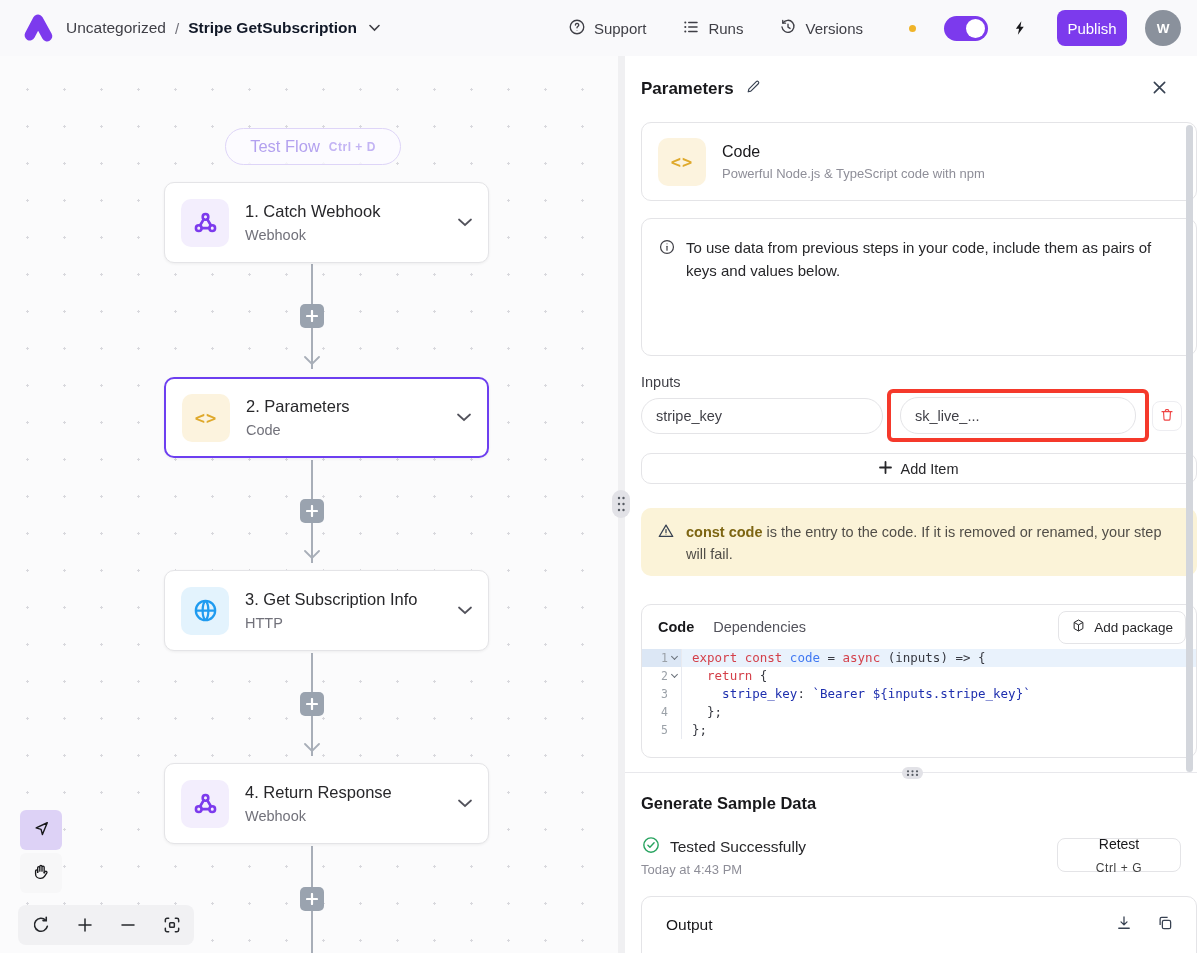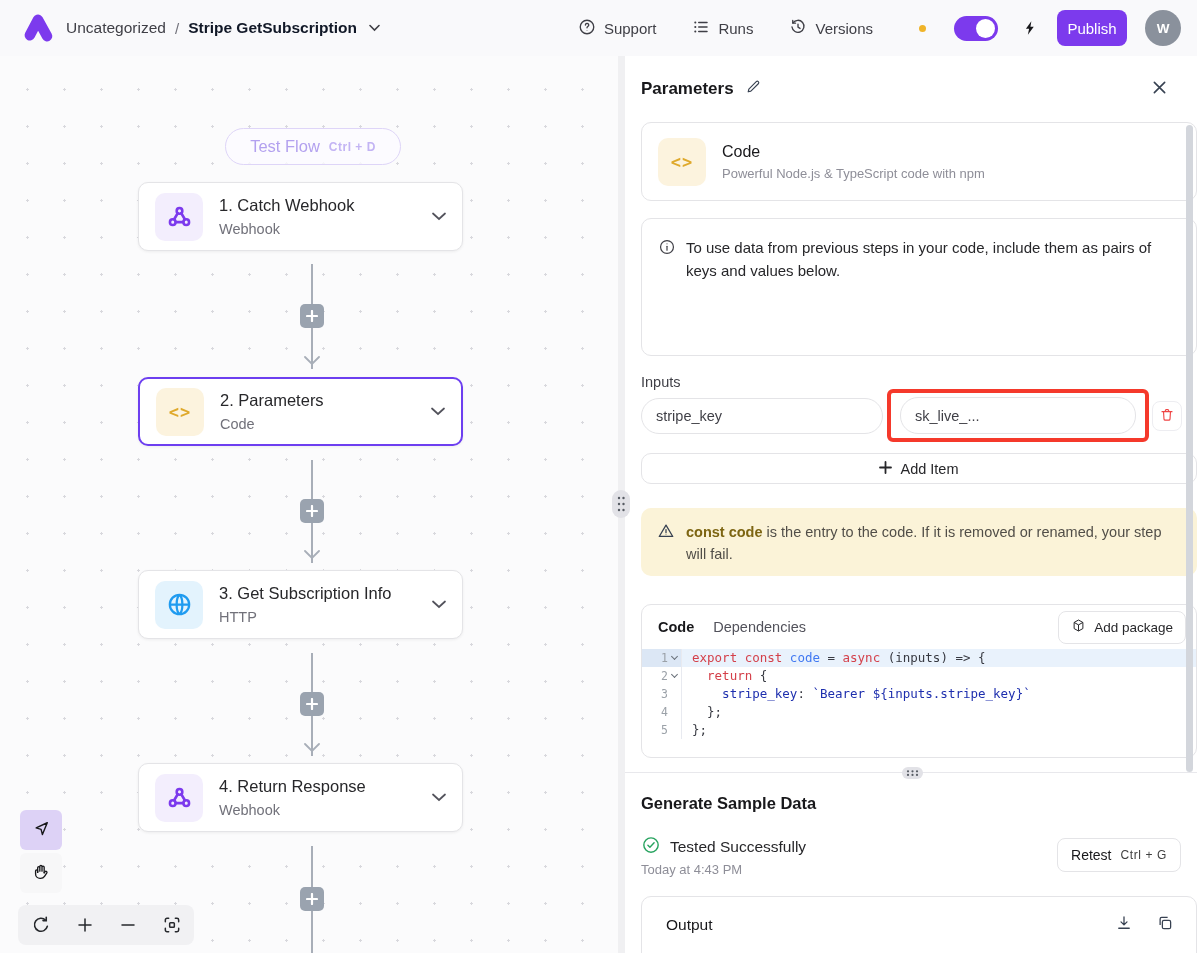--- a/index.html
+++ b/index.html
@@ -14,35 +14,35 @@
   .crumb-folder { font-size:15.5px; color:#3f3f46; }
   .crumb-sep { margin:0 9px; color:#71717a; font-size:15px; }
   .crumb-title { font-size:15.5px; font-weight:700; color:#111827; }
   .crumb-chev { margin-left:12px; display:flex; }
   .top-right { margin-left:auto; display:flex; align-items:center; }
   .nav-item { display:flex; align-items:center; gap:8px; font-size:15px; color:#3f3f46; margin-left:36px; cursor:pointer; }
   .status-dot { width:7px; height:7px; border-radius:50%; background:#f0b429; margin-left:46px; }
   .toggle { width:44px; height:25px; border-radius:13px; background:#7c3aed; margin-left:28px; position:relative; }
   .toggle .knob { position:absolute; top:3px; left:22px; width:19px; height:19px; border-radius:50%; background:#fff; }
   .bolt { margin-left:24px; display:flex; }
-  .publish { margin-left:18px; width:70px; height:36px; background:#7c3aed; color:#fff; border:none; border-radius:8px; font-size:15px; font-family:inherit; cursor:pointer; }
+  .publish { margin-left:28px; width:70px; height:36px; background:#7c3aed; color:#fff; border:none; border-radius:8px; font-size:15px; font-family:inherit; cursor:pointer; }
   .avatar { margin-left:18px; width:36px; height:36px; border-radius:50%; background:#8a919c; color:#fff; font-size:13.5px; font-weight:700; display:flex; align-items:center; justify-content:center; }
 
   
   .canvas { position:absolute; left:0; top:56px; width:618px; height:897px; background:#fbfbfc;
     background-image:radial-gradient(circle, #d8d8dd 1.2px, transparent 1.2px); background-size:37px 37px; background-position:9px 15px; overflow:hidden; }
   .test-flow { position:absolute; left:225px; top:72px; width:176px; height:37px; border:1.5px solid #ded5f8; border-radius:19px; background:rgba(252,251,255,.8); display:flex; align-items:center; justify-content:center; gap:9px; cursor:pointer; font-family:inherit; }
   .tf-label { font-size:16.5px; font-weight:500; color:#b3a1ef; }
   .tf-short { font-size:12px; font-weight:600; color:#c3b4f4; letter-spacing:.5px; }
 
   .vline { position:absolute; left:311px; width:2px; background:#a8aeb8; }
   .plus-btn { position:absolute; left:300px; width:24px; height:24px; border-radius:5px; background:#9aa3af; display:flex; align-items:center; justify-content:center; cursor:pointer; border:none; }
   .arrowhead { position:absolute; left:304px; display:flex; }
 
-  .step { position:absolute; left:138px; width:325px; height:69px; background:#fff; border:1px solid #e4e4e7; border-radius:10px; box-shadow:0 1px 3px rgba(0,0,0,.06); display:flex; align-items:center; padding:0 16px; cursor:pointer; }
+  .step { position:absolute; left:164px; width:325px; height:81px; background:#fff; border:1px solid #e4e4e7; border-radius:10px; box-shadow:0 1px 3px rgba(0,0,0,.06); display:flex; align-items:center; padding:0 16px; cursor:pointer; }
   .step.selected { border:2px solid #6d3ff0; }
   .step-icon { width:48px; height:48px; border-radius:10px; display:flex; align-items:center; justify-content:center; flex:none; }
   .bg-purple { background:#f3eefd; } .bg-amber { background:#fcf3de; } .bg-blue { background:#e3f3fd; }
   .step-text { margin-left:16px; }
   .step-title { font-size:16.5px; color:#27272a; }
   .step-sub { font-size:14.5px; color:#71717a; margin-top:6px; }
   .step-chev { margin-left:auto; display:flex; }
   .glyph-code { font-family:"DejaVu Sans Mono", monospace; font-weight:700; color:#dfa92c; font-size:17px; letter-spacing:1px; }
 
   .tool-btn { position:absolute; left:20px; width:42px; height:40px; border-radius:6px; border:none; display:flex; align-items:center; justify-content:center; cursor:pointer; }
@@ -99,21 +99,21 @@
   .crow.hl .gut { background:#dce7f5; }
   .tk-k { color:#d4404a; } .tk-f { color:#4078f2; } .tk-p { color:#383a42; } .tk-s { color:#1e2fae; }
 
   .hdivider { position:absolute; left:0; top:716px; width:572px; height:1px; background:#e8e8ec; }
   .hgrip { position:absolute; left:277px; top:711px; width:21px; height:12px; border-radius:6px; background:#e2e2e7; display:flex; align-items:center; justify-content:center; cursor:row-resize; }
 
   .sample-title { position:absolute; left:16px; top:738px; font-size:16.5px; font-weight:700; color:#18181b; }
   .status-row { position:absolute; left:16px; top:779px; display:flex; align-items:center; gap:9px; }
   .status-text { font-size:15.5px; color:#27272a; }
   .timestamp { position:absolute; left:16px; top:806px; font-size:13px; color:#8e8e98; }
-  .retest { position:absolute; left:432px; top:782px; width:124px; height:34px; border:1px solid #e4e4e7; border-radius:8px; background:#fff; display:flex; align-items:center; justify-content:center; gap:9px; font-family:inherit; cursor:pointer; }
+  .retest { position:absolute; left:432px; top:782px; width:124px; height:34px; border:1px solid #e4e4e7; border-radius:8px; background:#fff; display:flex; align-items:center; justify-content:center; gap:9px; font-family:inherit; cursor:pointer;flex-direction:column; }
   .retest-label { font-size:14px; color:#18181b; }
   .retest-short { font-size:12px; color:#404040; letter-spacing:.6px; }
 
   .output-card { position:absolute; left:16px; top:840px; width:556px; height:72px; border:1px solid #e4e4e7; border-radius:10px; background:#fff; }
   .output-head { display:flex; align-items:center; padding:17px 22px 0 24px; }
   .output-title { font-size:15.5px; color:#18181b; }
   .out-icons { margin-left:auto; display:flex; gap:23px; }
   .icon-btn { background:none; border:none; display:flex; cursor:pointer; }
 
   .scrollbar { position:absolute; left:1186px; top:125px; width:7px; height:647px; z-index:40; }

